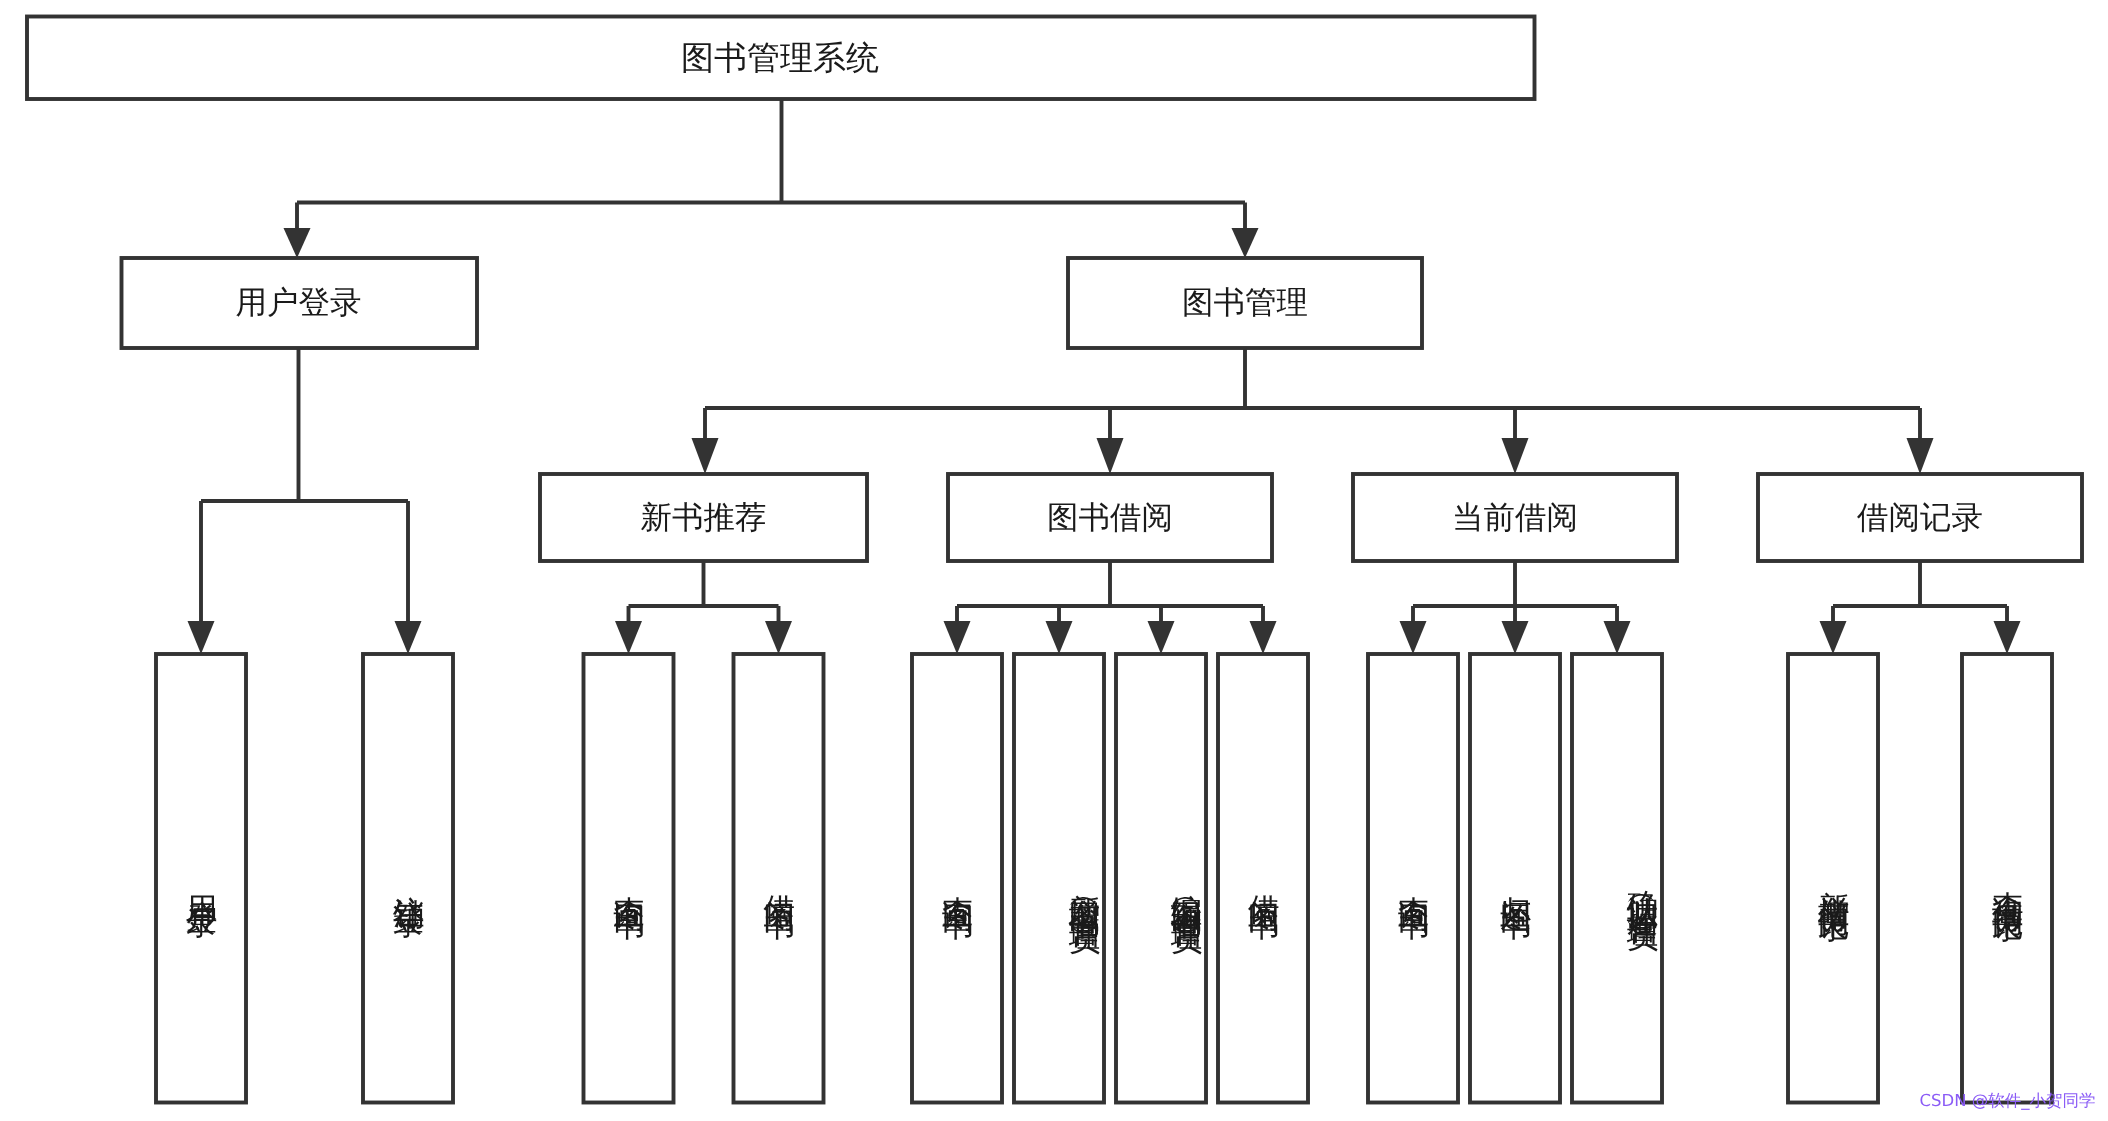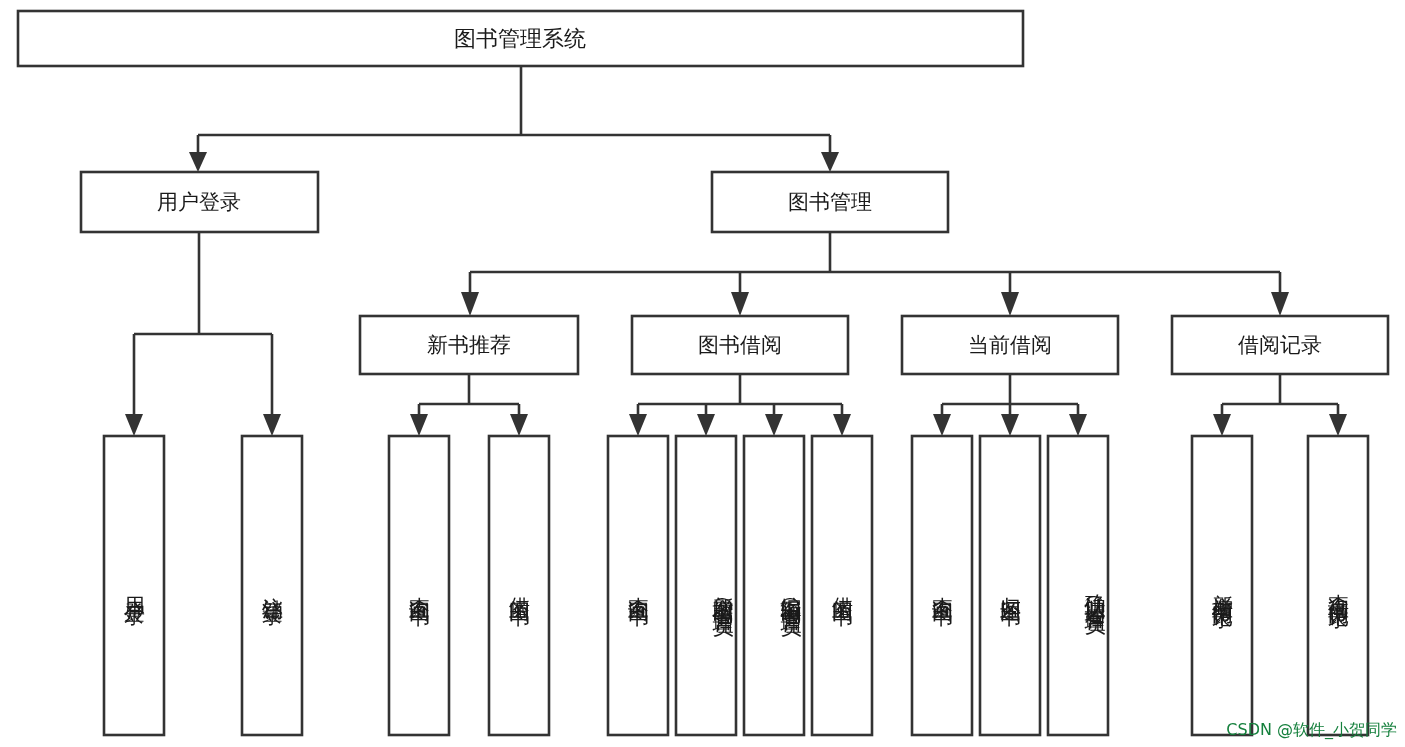--- a/index.html
+++ b/index.html
@@ -69,22 +69,22 @@
     display: flex;
     align-items: center;
     justify-content: center;
     pointer-events: none;
   }
   .watermark {
     position: absolute;
     right: 8px;
     bottom: 6px;
     font-family: "DejaVu Sans", "Liberation Sans", sans-serif;
-    font-size: 16px;
-    color: #15803d;
+    font-size: 11px;
+    color: #8b5cf6;
     white-space: nowrap;
   }
 </style>
 </head>
 <body>
 
 <div id="diagram-root">
 
   <svg class="diagram-canvas" viewBox="0 0 1405 747">
 

